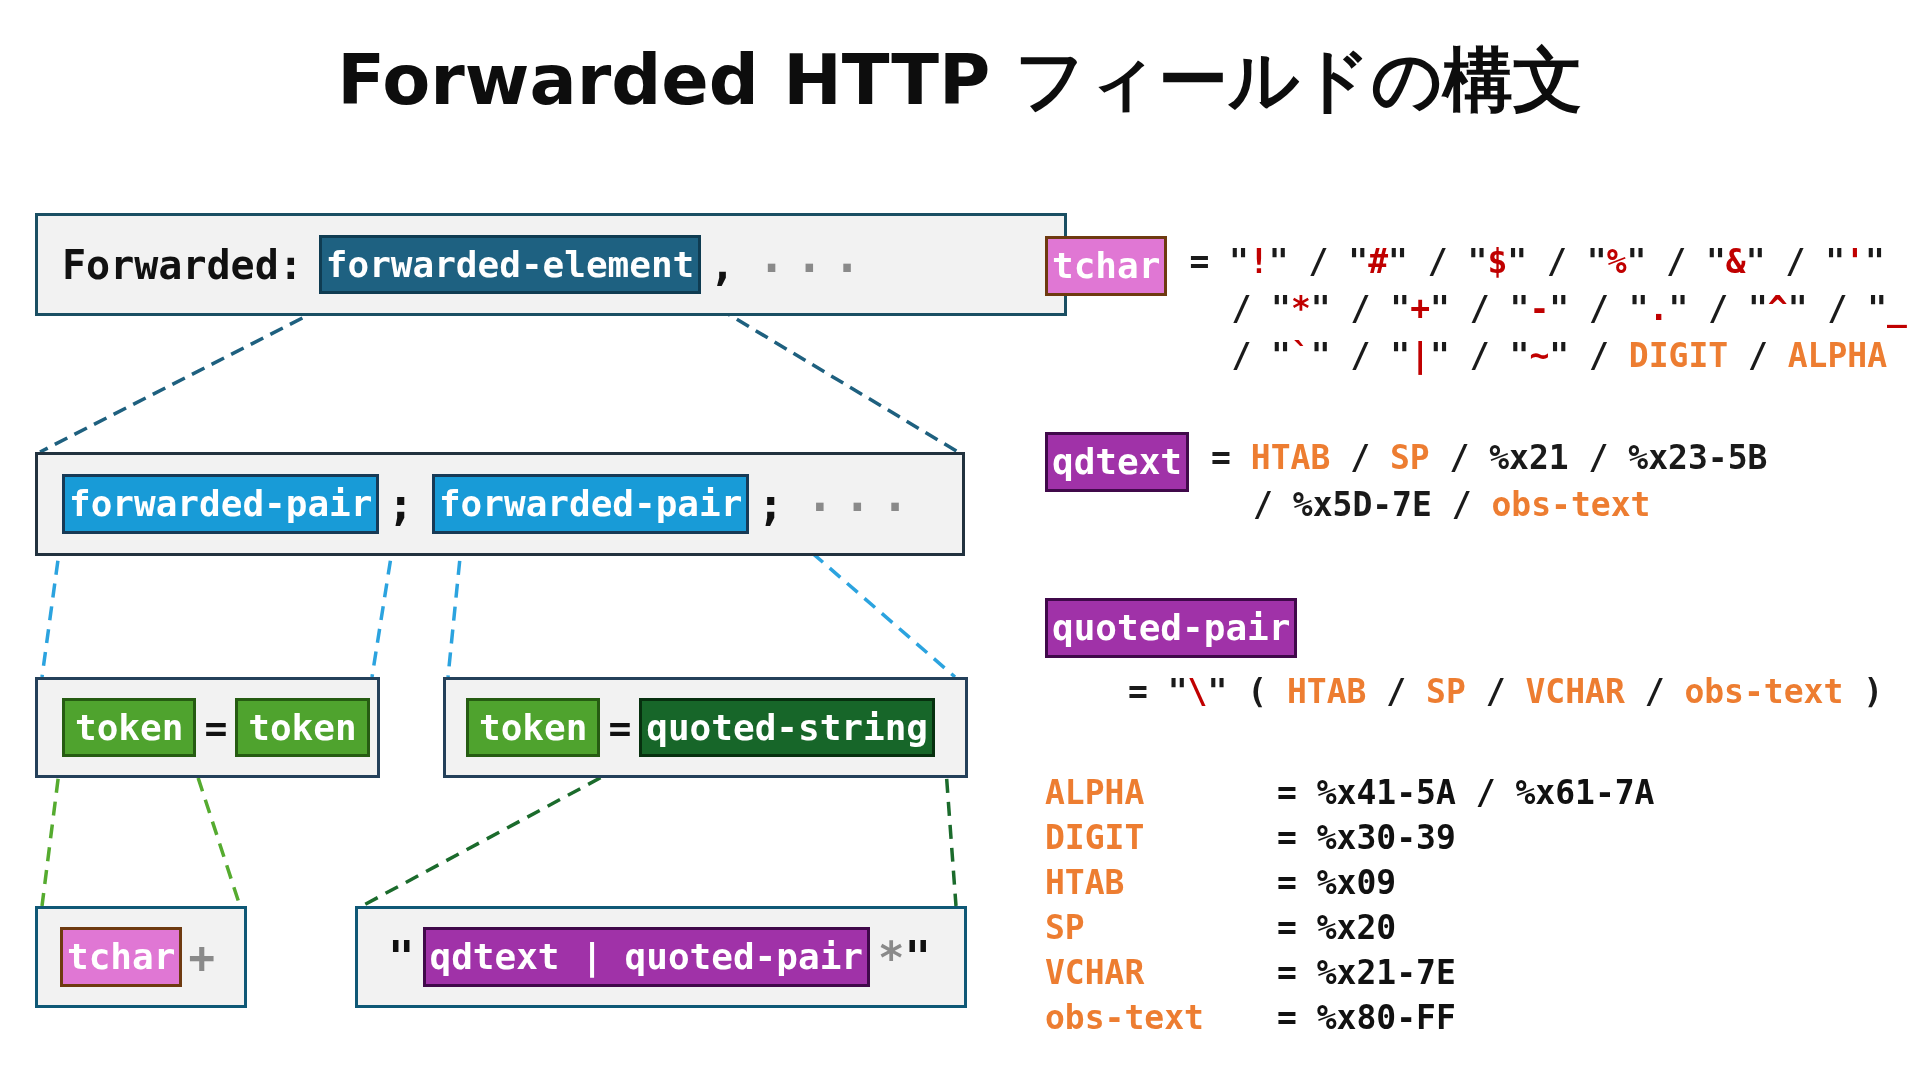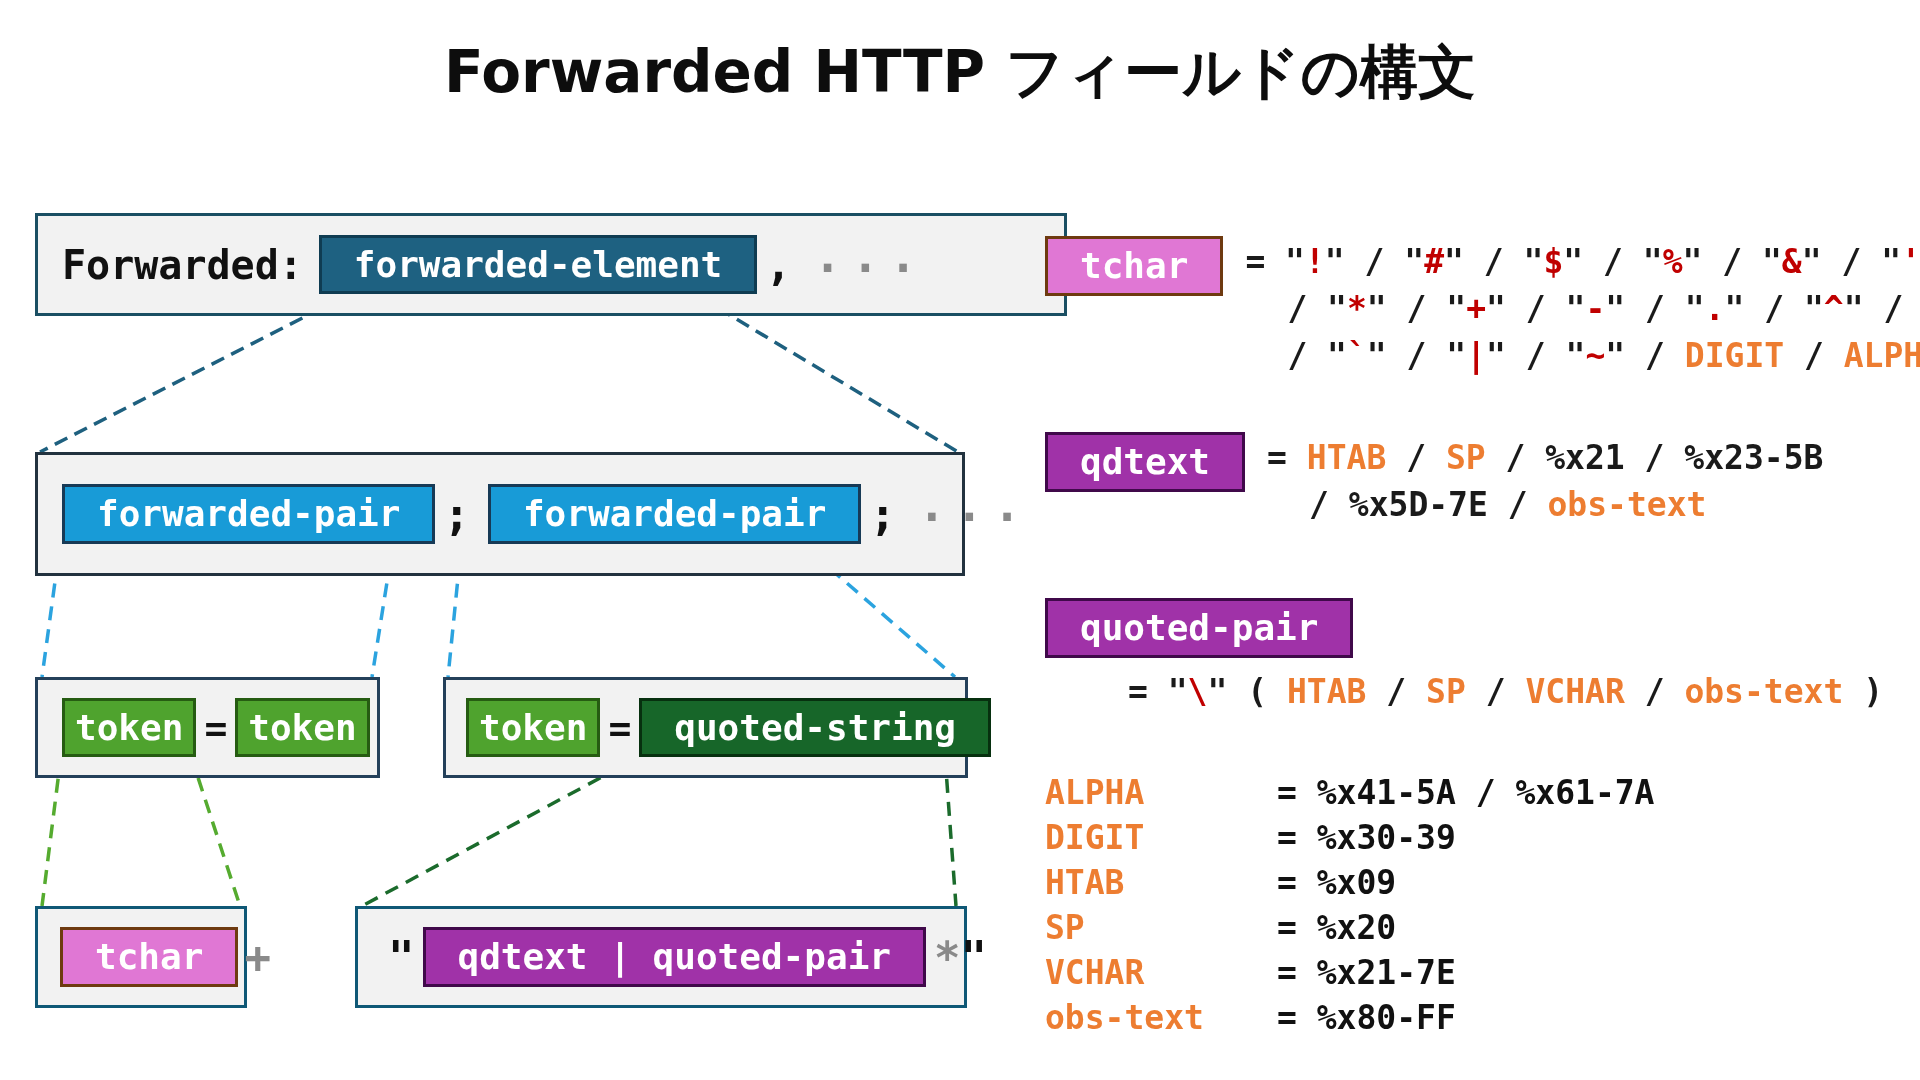--- a/index.html
+++ b/index.html
@@ -1,30 +1,30 @@
 <!DOCTYPE html>
 <html><head>
 <meta charset="utf-8">
 <style>
   html,body{margin:0;padding:0;background:#ffffff;}
   .canvas{position:relative;width:1920px;height:1080px;background:#ffffff;overflow:hidden;
           font-family:"DejaVu Sans Mono",monospace;}
   .title{position:absolute;top:34px;left:0;width:100%;margin:0;text-align:center;
-         font-family:"DejaVu Sans",sans-serif;font-weight:bold;font-size:58px;color:#0d0d0d;}
+         font-family:"DejaVu Sans",sans-serif;font-weight:bold;font-size:70px;color:#0d0d0d;}
   .connectors{position:absolute;left:0;top:0;width:1920px;height:1080px;z-index:0;}
   .obox{position:absolute;z-index:1;background:#f2f2f2;display:flex;align-items:center;
         box-sizing:border-box;}
   .b1{left:35px;top:213px;width:1032px;height:103px;border:3px solid #1a4f63;padding-left:24px;}
-  .b2{left:35px;top:452px;width:930px;height:124px;border:3px solid #22323f;padding-left:24px;}
+  .b2{left:35px;top:452px;width:930px;height:104px;border:3px solid #22323f;padding-left:24px;}
   .b3{left:35px;top:677px;width:345px;height:101px;border:3px solid #24405a;padding-left:24px;}
   .b4{left:443px;top:677px;width:525px;height:101px;border:3px solid #24405a;padding-left:20px;}
   .b5{left:35px;top:906px;width:212px;height:102px;border:3px solid #0f5876;padding-left:22px;}
   .b6{left:355px;top:906px;width:612px;height:102px;border:3px solid #0f5876;padding-left:22px;}
   .chip{display:inline-block;font-weight:bold;font-size:36px;color:#ffffff;
-        padding:7px 32px;border:3px solid #000;line-height:1.1;white-space:pre;}
+        padding:7px 4px;border:3px solid #000;line-height:1.1;white-space:pre;}
   .c-element{background:#1e6181;border-color:#0f3c52;}
   .c-pair{background:#189bd7;border-color:#173a56;}
   .c-token{background:#4fa32e;border-color:#265c12;padding:7px 10px;text-align:center;}
   .c-qstring{background:#176629;border-color:#07300f;}
   .c-tchar{background:#e077d4;border-color:#6e3a10;}
   .c-purple{background:#a032a8;border-color:#40094a;}
   .lbl{font-weight:bold;font-size:40px;color:#111;margin-right:16px;white-space:pre;}
   .punc{font-weight:bold;font-size:44px;color:#111;margin:0 8px;}
   .dots{display:inline-block;font-weight:bold;font-size:46px;color:#8a8a8a;
         letter-spacing:10px;transform:translateY(-9px);margin-left:14px;}

